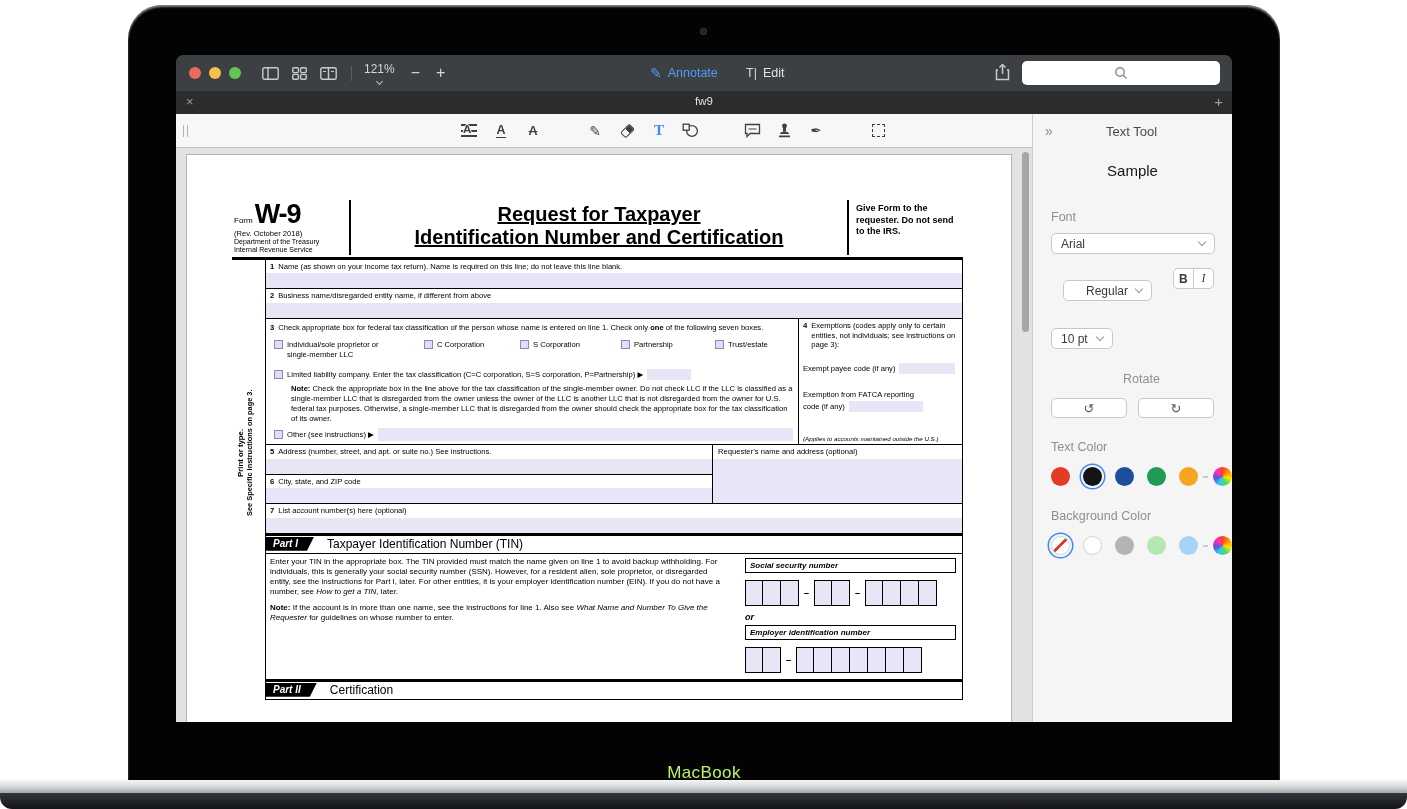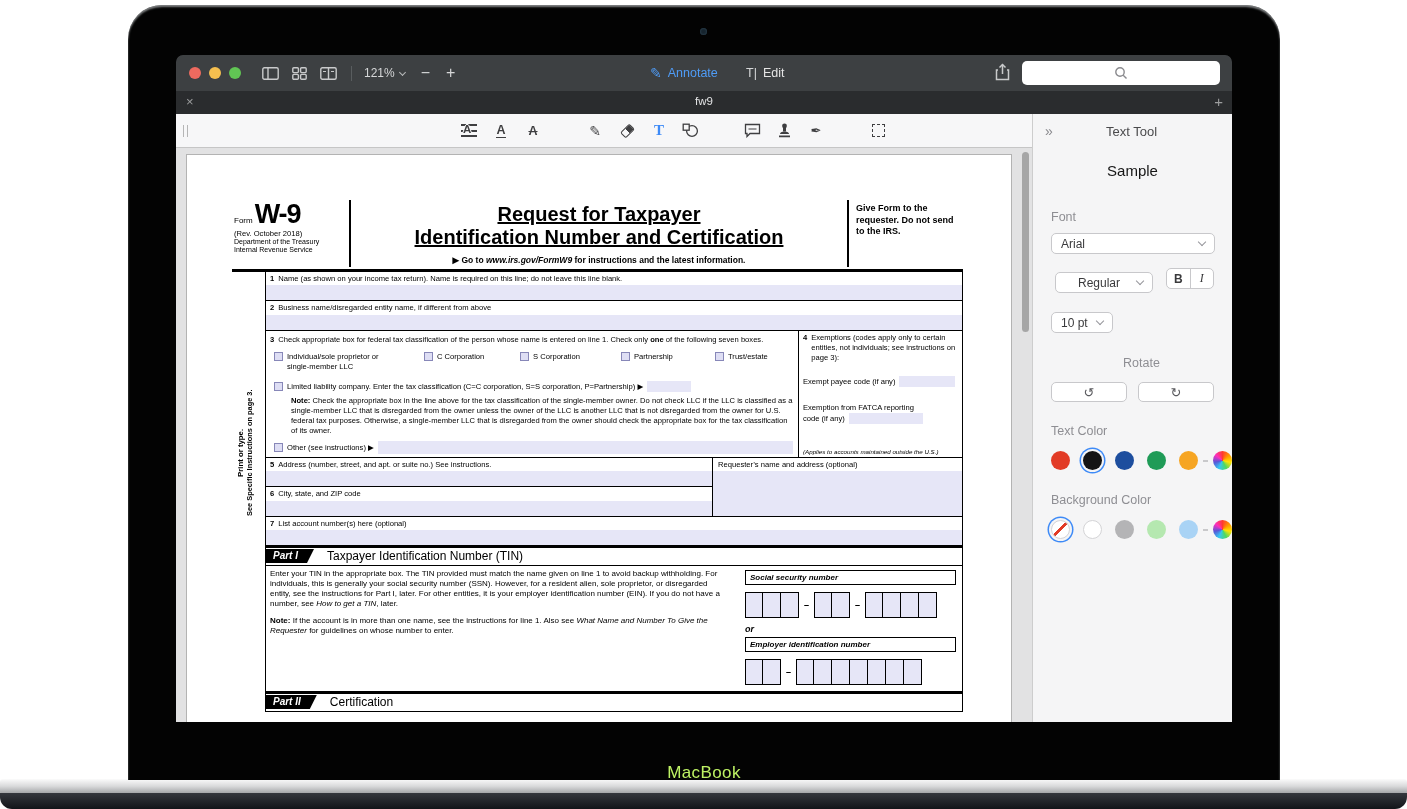--- a/index.html
+++ b/index.html
@@ -22,21 +22,21 @@
   .screen { position:absolute; left:48px; top:50px; width:1056px; height:667px; background:#2b2d2f;
     border-radius:7px 7px 0 0; overflow:hidden; display:flex; flex-direction:column; }
 
   
   .titlebar { height:36px; background:#3d4042; position:relative; display:flex; align-items:center; flex:none; border-radius:7px 7px 0 0; }
   .traffic { display:flex; gap:8px; margin-left:13px; }
   .dot { width:12px; height:12px; border-radius:50%; }
   .dot.red{background:#ee6a5f;} .dot.yellow{background:#f5bf4f;} .dot.green{background:#61c554;}
   .view-icons { display:flex; gap:13px; margin-left:21px; align-items:center; }
   .tb-sep { width:1px; height:15px; background:#595d5f; margin-left:14px; }
-  .zoom-ctl { display:flex; align-items:center; margin-left:12px; color:#d6d7d8; font-size:12px; gap:5px; }
+  .zoom-ctl { display:flex; align-items:center; margin-left:12px; color:#d6d7d8; font-size:12px; gap:5px;flex-direction:column; }
   .chev-sm { width:5px; height:5px; border-right:1.4px solid #b9babb; border-bottom:1.4px solid #b9babb; transform:rotate(45deg); margin-top:-2px; }
   .zbtn { color:#d6d7d8; font-size:16px; line-height:16px; margin-left:16px; }
   .mode-group { position:absolute; left:474px; top:0; height:100%; display:flex; align-items:center; gap:6px; }
   .pen-glyph { color:#4f9cf7; font-size:14px; transform:rotate(0deg); }
   .annotate-lbl { color:#4f9cf7; font-size:12.5px; }
   .edit-group { position:absolute; left:570px; top:0; height:100%; display:flex; align-items:center; gap:6px; }
   .edit-glyph { color:#d6d7d8; font-size:12.5px; }
   .edit-lbl { color:#e5e5e5; font-size:12.5px; }
   .share-btn { position:absolute; right:222px; top:8px; }
   .search-field { position:absolute; right:12px; top:6px; width:198px; height:24px; background:#fff;
@@ -153,21 +153,21 @@
   .side-title { flex:1; text-align:center; color:#4a4a4c; font-size:13px; margin-right:20px; }
   .sample { text-align:center; margin-top:23px; font-size:15px; color:#151515; }
   .side-label { margin:0 0 0 18px; color:#8e8e93; font-size:12.5px; }
   .lbl-font { margin-top:31px; } .lbl-rotate { margin-top:23px;text-align:center; }
   .lbl-tc { margin-top:22px; } .lbl-bg { margin-top:23px; }
   .select { margin:9px 0 0 18px; width:164px; height:21px; background:#fff; border:1px solid #c8c8cb;
     border-radius:5px; display:flex; align-items:center; padding:0 9px; font-size:12px; color:#3a3a3c; }
   .chev-down { width:6px; height:6px; border-right:1.3px solid #96969b; border-bottom:1.3px solid #96969b;
     transform:rotate(45deg); margin-left:auto; margin-top:-3px; }
   .style-row { display:flex; margin:14px 18px 0; }
-  .select.styl { margin:4px; width:104px;padding-left:22px; }
+  .select.styl { margin:12px; width:104px;padding-left:22px; }
   .bi-group { display:flex; width:52px; height:21px; margin-left:9px; background:#fff; border:1px solid #c8c8cb; border-radius:5px; overflow:hidden; }
   .bi-cell { flex:1; display:flex; align-items:center; justify-content:center; font-size:12px; color:#3a3a3c; }
   .bi-cell.b { font-weight:bold; border-right:1px solid #c8c8cb; }
   .bi-cell.i { font-style:italic; font-family:"Liberation Serif",serif; }
   .select.size { margin-top:15px; width:62px; }
   .rotate-row { display:flex; gap:11px; margin:12px 18px 0; }
   .rotate-btn { flex:1; height:20px; border:1px solid #c8c8cb; border-radius:5px; background:#fff;
     display:flex; align-items:center; justify-content:center; font-size:13px; color:#5a5a5e; }
   .swatch-row { display:flex; align-items:center; margin:13px 0 0 18px; }
   .swatch { width:19px; height:19px; border-radius:50%; margin-right:13px; flex:none; }
@@ -331,23 +331,20 @@
                 <div class="w9-h-left">
                   <span class="w9-form-word">Form</span><span class="w9-big">W-9</span>
                   <div class="w9-rev">(Rev. October 2018)</div>
                   <div class="w9-dept">Department of the Treasury</div>
                   <div class="w9-dept">Internal Revenue Service</div>
                 </div>
                 <div class="w9-h-center">
                   <div class="w9-title">
                     <span>Request for Taxpayer</span><br><span>Identification Number and Certification</span>
                   </div>
-                  <div class="w9-goto">
-                    <span>▶ Go to </span><span class="ital">www.irs.gov/FormW9</span><span> for instructions and the latest information.</span>
-                  </div>
                 </div>
                 <div class="w9-h-right">Give Form to the requester. Do not send to the IRS.</div>
               </div>
 
               <div class="w9-table">
 
                 <div class="w9-row">
                   <div class="row-label">
                       <span class="num">1</span>
                       <span>Name (as shown on your income tax return). Name is required on this line; do not leave this line blank.</span>

